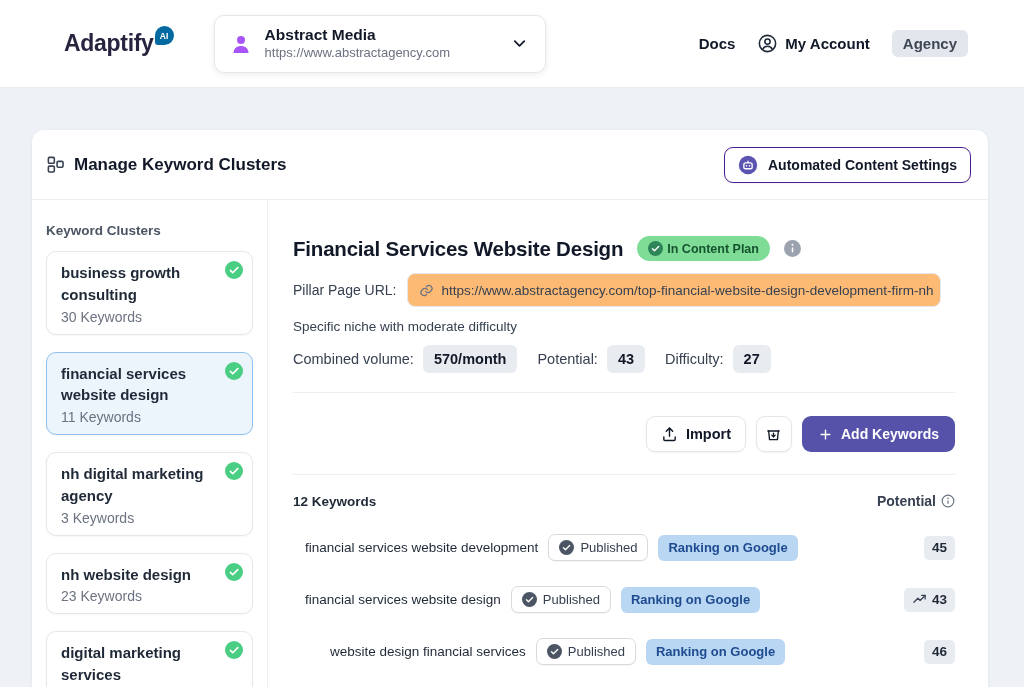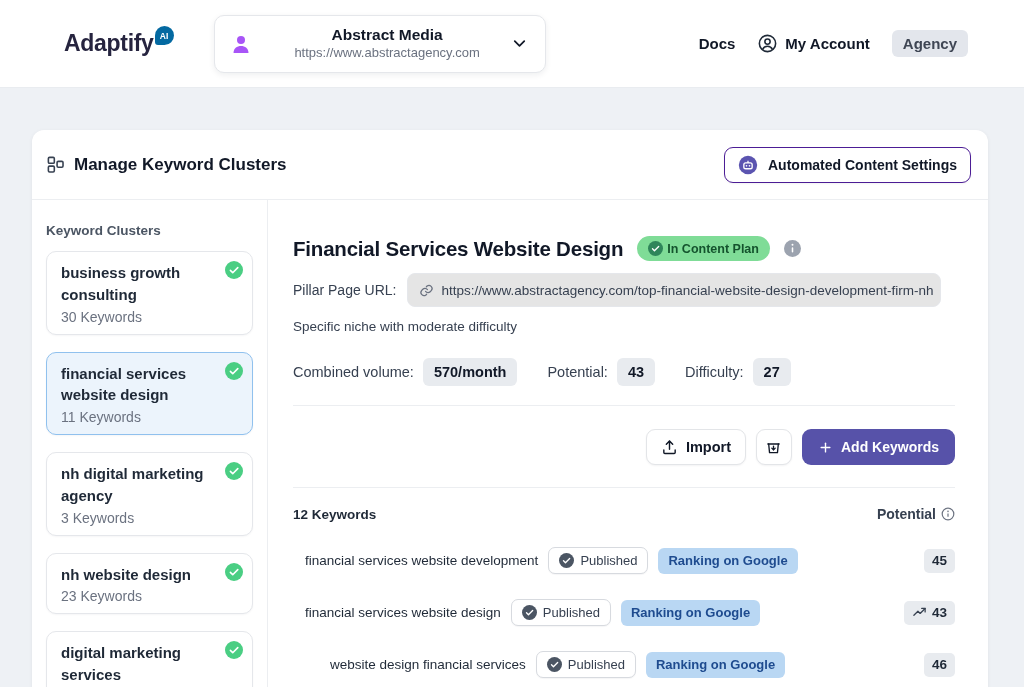--- a/index.html
+++ b/index.html
@@ -22,21 +22,21 @@
     justify-content:center; margin:-4px 0 0 1px;
   }
   .client-select {
     margin-left:40px; width:332px; height:58px; background:#fff;
     border:1px solid #e5e7eb; border-radius:10px; box-shadow:0 2px 6px rgba(16,24,40,.07);
     display:flex; align-items:center; padding:0 16px 0 14px; cursor:pointer;
   }
   .client-icon { display:flex; margin-right:12px; }
   .client-name { font-size:15.5px; font-weight:700; color:#111827; line-height:1.3; }
   .client-url { font-size:13px; color:#6b7280; line-height:1.3; }
-  .client-text { flex:1; min-width:0;text-align:center; }
+  .client-text { flex:1; min-width:0; }
   .top-right { margin-left:auto; display:flex; align-items:center; gap:22px; }
   .nav-link { font-size:15px; font-weight:700; color:#111827; cursor:pointer; }
   .account { display:flex; align-items:center; gap:7px; cursor:pointer; }
   .agency-badge {
     background:#e3e6ec; border-radius:6px; padding:5px 11px;
     font-size:15px; font-weight:700; color:#3f4654; cursor:pointer;
   }
 
   
   .app-card {
@@ -77,26 +77,26 @@
   .plan-badge {
     display:flex; align-items:center; gap:4px; background:#7fdc97; border-radius:13px;
     height:25px; padding:0 11px; font-size:12.5px; font-weight:800; color:#14532d;
   }
   .info-btn { display:flex; cursor:pointer; }
 
   .pillar-row { margin-top:12px; display:flex; align-items:center; }
   .pillar-label { font-size:14px; color:#374151; margin-right:10px; white-space:nowrap; }
   .pillar-input {
     flex:1; margin-right:14px; height:34px; border:1px solid #e5e7eb; border-radius:8px;
-    background:#e5e5e5; display:flex; align-items:center; gap:8px; padding:0 11px;
+    background:#fdba74; display:flex; align-items:center; gap:8px; padding:0 11px;
     font-size:13.5px; color:#374151; overflow:hidden; white-space:nowrap; cursor:text;
   }
   .niche-text { margin-top:12px; font-size:13.5px; color:#374151; }
 
-  .stats-row { margin-top:24px; display:flex; align-items:center; gap:30px; }
+  .stats-row { margin-top:11px; display:flex; align-items:center; gap:20px; }
   .stat { display:flex; align-items:center; gap:9px; }
   .stat-label { font-size:14.5px; color:#374151; }
   .stat-value {
     height:28px; display:flex; align-items:center; padding:0 11px; background:#e8ebef;
     border-radius:6px; font-size:14.5px; font-weight:600; color:#111827;
   }
 
   .hr { height:1px; background:#eceef1; }
   .hr-1 { margin-top:19px; }
   .hr-2 { margin-top:22px; }

